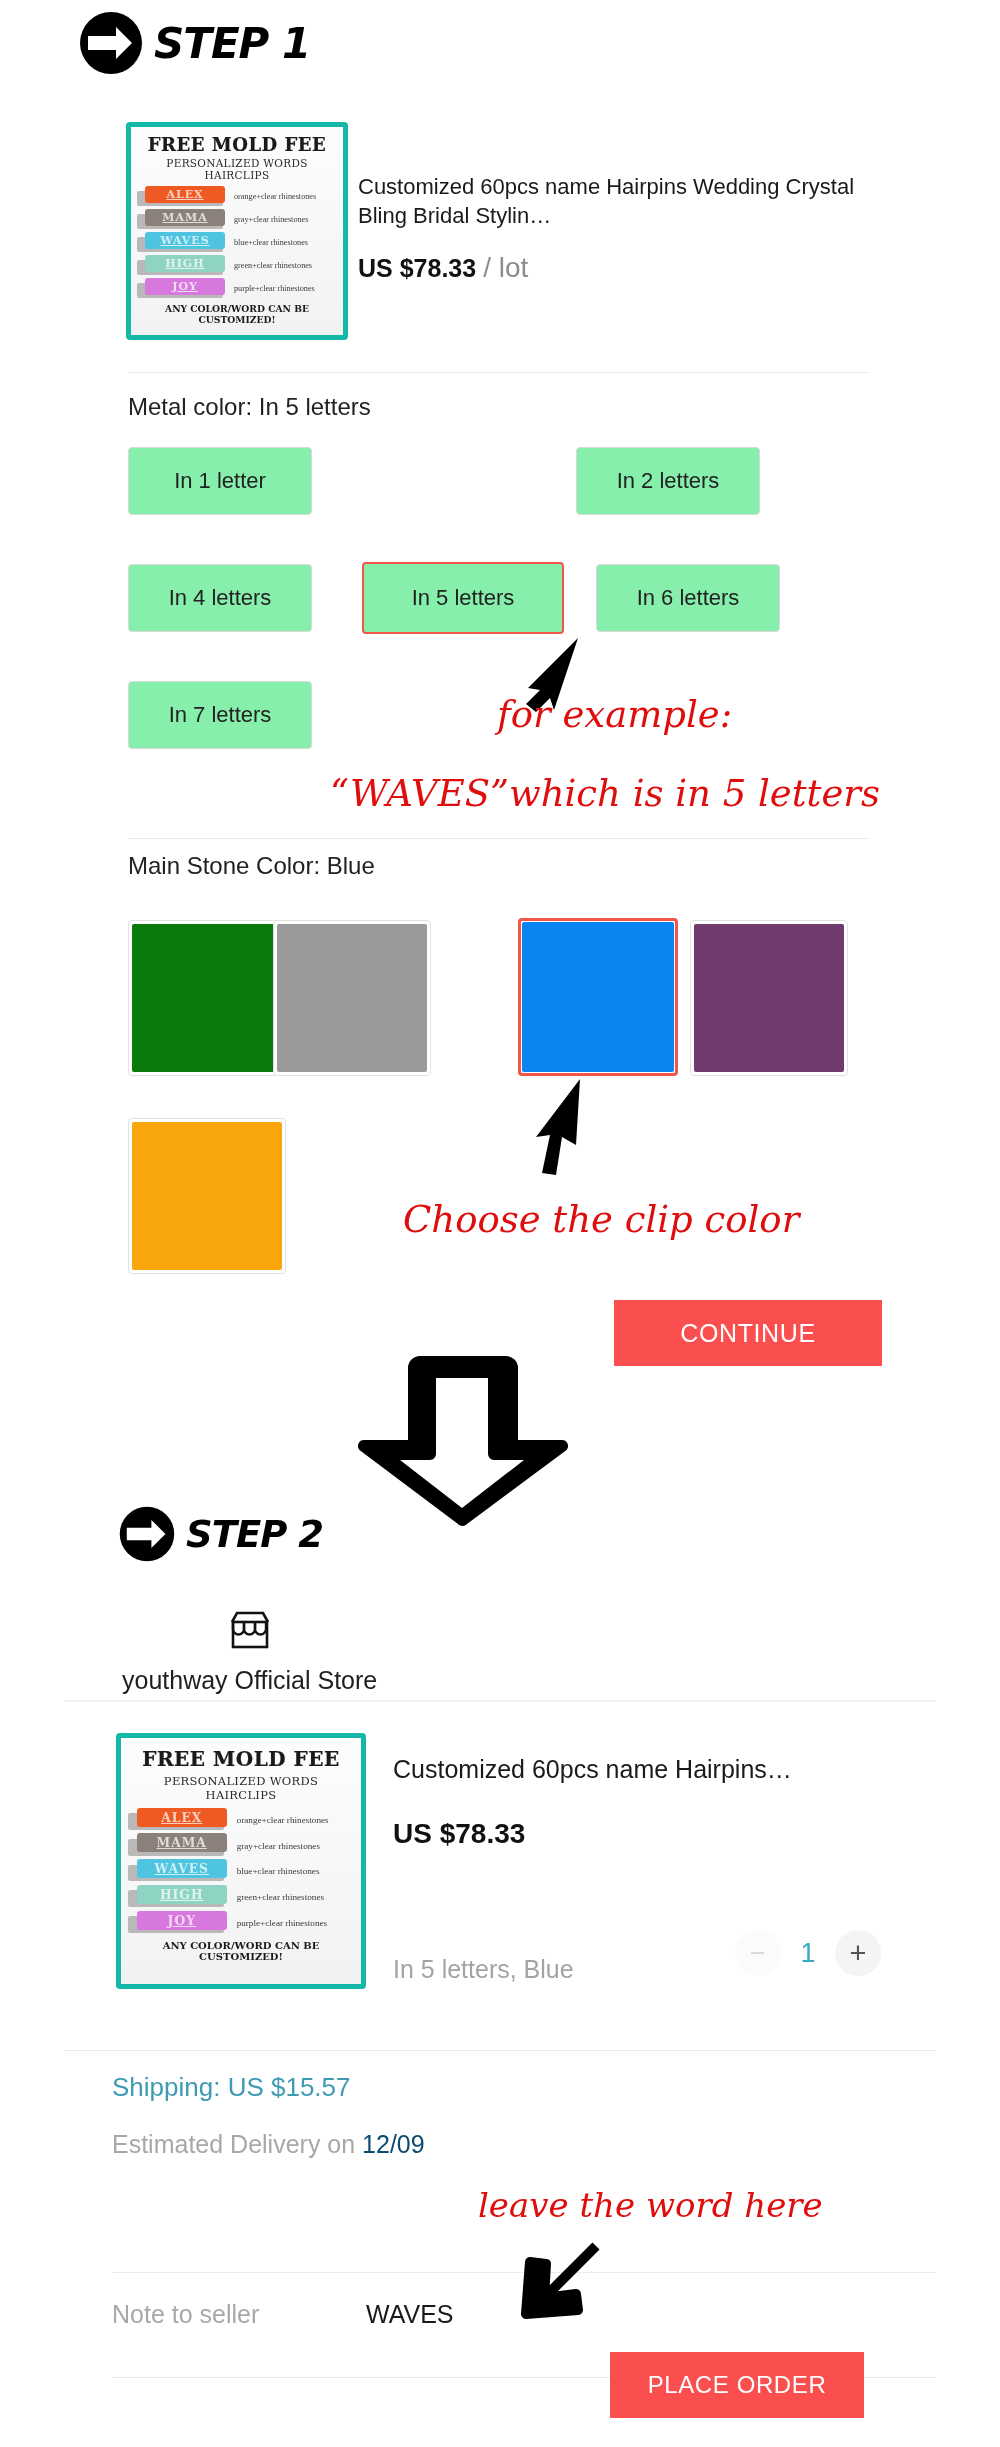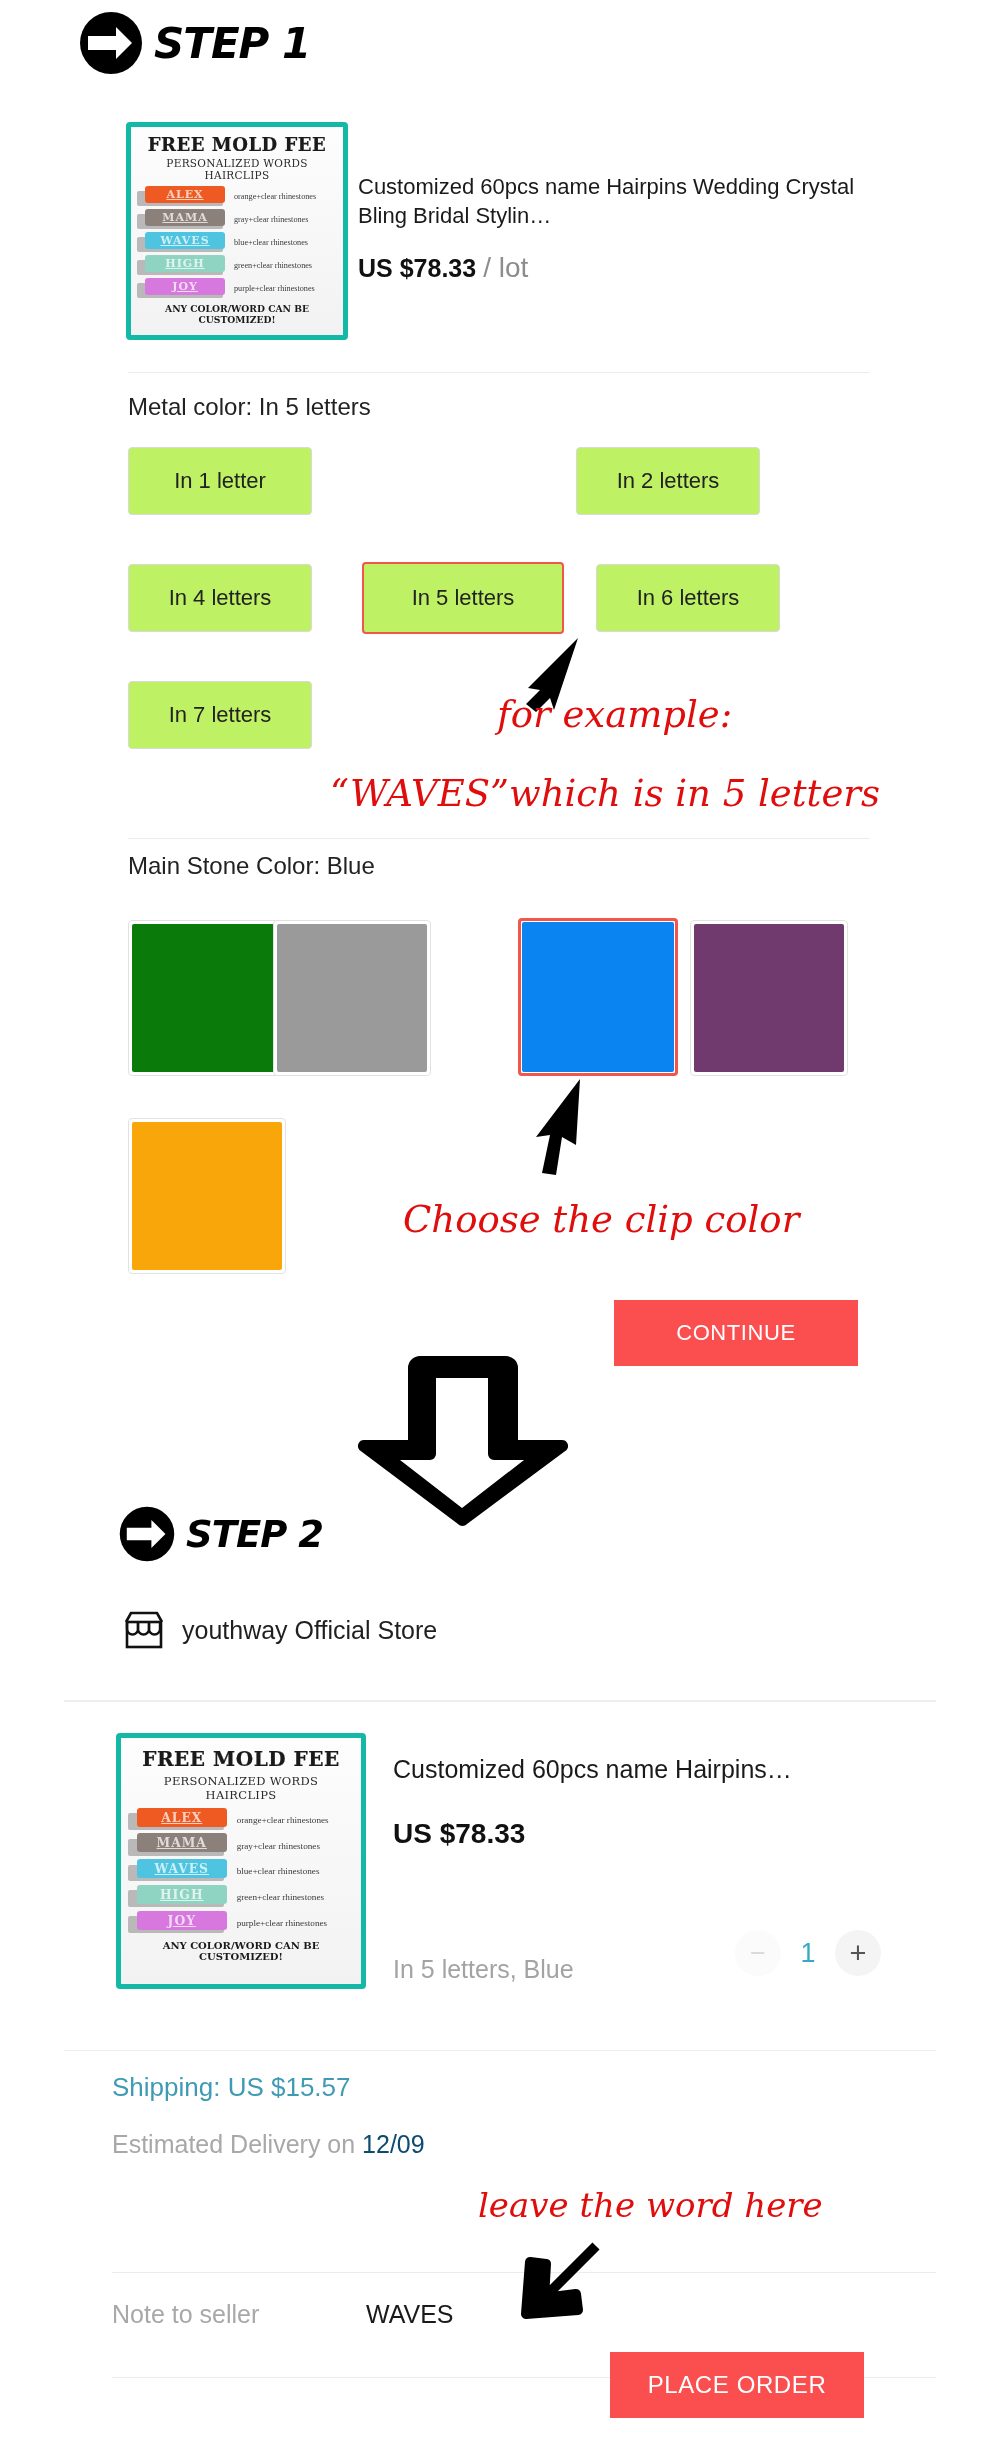--- a/index.html
+++ b/index.html
@@ -44,21 +44,21 @@
   .prod-price { position: absolute; display: flex; align-items: baseline; gap: 7px; }
   .prod-price .amt { font-weight: 700; color: #111; }
   .prod-price .unit { color: #8c8c8c; }
 
   .divider { position: absolute; height: 1px; background: #ececec; }
 
   .section-label { position: absolute; color: #222; }
 
   
   .chip { position: absolute; border: 1px solid #d9d9d9; border-radius: 4px;
-          background: #bef264; display: flex; align-items: center;
+          background: #86efac; display: flex; align-items: center;
           justify-content: center; color: #222; }
   .chip.sel { border: 2px solid #f2564a; }
 
   
   .swatch { position: absolute; border: 1px solid #e2e2e2; border-radius: 4px;
             background: #fff; padding: 3px; }
   .swatch i { display: block; width: 100%; height: 100%; border-radius: 2px; }
   .swatch.sel { border: 3px solid #f2564a; padding: 1px; }
 
   
@@ -193,21 +193,21 @@
   <div id="stone-swatches"></div>
 
   <div class="choose-arrow" style="left:522px; top:1075px;">
     <svg width="90" height="110" viewBox="0 0 90 110">
       <path d="M58 4 L14 62 L28 60 L20 98 L34 100 L40 62 L54 70 Z" fill="#000"></path>
     </svg>
   </div>
 
   <div class="anno" style="left:403px; top:1198px; font-size:37px;">Choose the clip color</div>
 
-  <div class="btn-red" style="left:614px; top:1300px; width:244px; height:66px; font-size:22px;">CONTINUE</div>
+  <div class="btn-red" style="left:614px; top:1300px; width:268px; height:66px; font-size:25px;">CONTINUE</div>
 
   <div class="big-arrow" style="left:358px; top:1350px;">
     <svg width="210" height="180" viewBox="0 0 210 180">
       <path d="M62 6 h86 a12 12 0 0 1 12 12 v72 h44 a6 6 0 0 1 4.6 9.9
                L109 174 a6 6 0 0 1 -9 0 L1.4 99.9 A6 6 0 0 1 6 90 h44 V18
                A12 12 0 0 1 62 6 Z
                M78 28 v76 a6 6 0 0 1 -6 6 H42 l62 48 62 -48 h-30
                a6 6 0 0 1 -6 -6 V28 Z" fill="#000"></path>
     </svg>
   </div>
@@ -215,21 +215,21 @@
   <div class="step-badge" style="left:118px; top:1505px;">
     <div class="step-circle" style="width:58px;height:58px;">
       <svg width="58" height="58" viewBox="0 0 66 66">
         <circle cx="33" cy="33" r="31" fill="#000"></circle>
         <path d="M10 26 h28 v-9 l16 16 -16 16 v-9 h-28 z" fill="#fff"></path>
       </svg>
     </div>
     <div class="step-word" style="font-size:37px;">STEP 2</div>
   </div>
 
-  <div class="store-row" style="left:122px; top:1610px;">
+  <div class="store-row" style="left:122px; top:1610px;flex-direction:column;">
     <span style="line-height:0;">
       <svg width="44" height="40" viewBox="0 0 44 40">
         <path d="M4 12 L9 3 h26 l5 9" fill="none" stroke="#111" stroke-width="2.6"></path>
         <rect x="5" y="12" width="34" height="25" fill="none" stroke="#111" stroke-width="2.6"></rect>
         <path d="M5 12 v7 a5.5 5.5 0 0 0 11 0 v-7" fill="none" stroke="#111" stroke-width="2.4"></path>
         <path d="M16 12 v7 a5.5 5.5 0 0 0 11 0 v-7" fill="none" stroke="#111" stroke-width="2.4"></path>
         <path d="M27 12 v7 a5.5 5.5 0 0 0 11 0 v-7" fill="none" stroke="#111" stroke-width="2.4"></path>
       </svg>
     </span>
     <span class="store-name" style="font-size:25px;">youthway Official Store</span>

